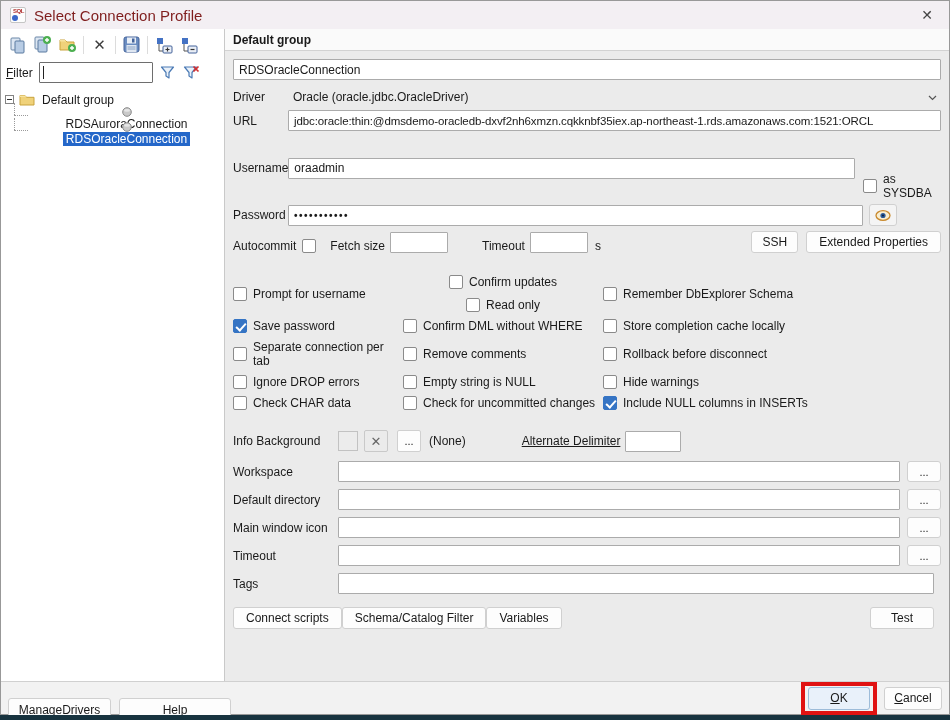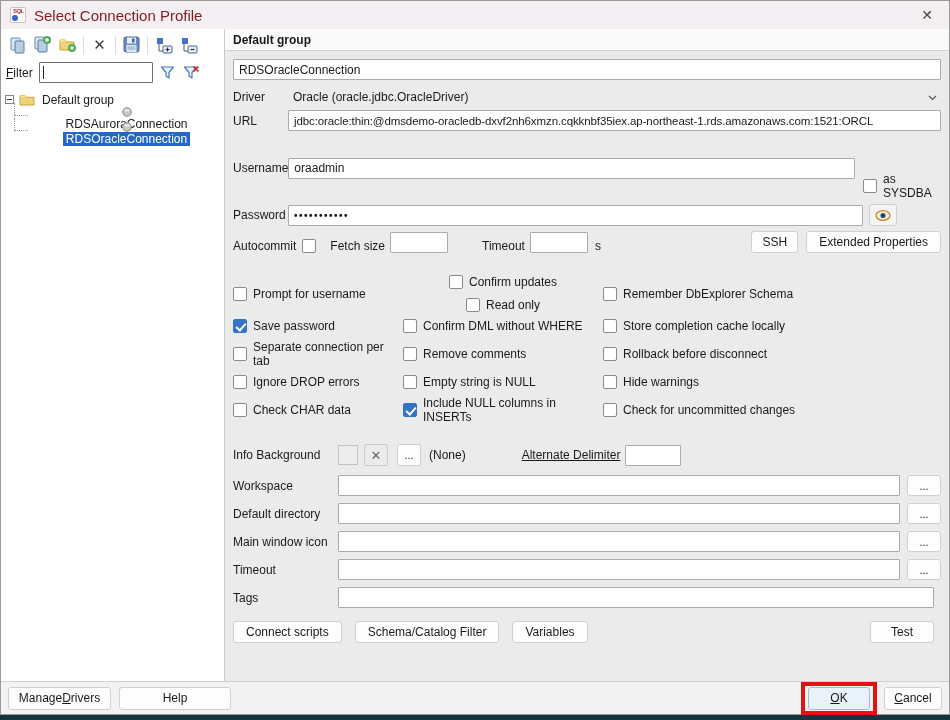--- a/index.html
+++ b/index.html
@@ -153,28 +153,28 @@
   .swatch { width: 20px; height: 20px; background: #ececec; border: 1px solid #c2c2c2; }
   .mini-btn { width: 24px; height: 22px; padding: 0; background: #ebebeb; border: 1px solid #c9c9c9; border-radius: 2px; }
   .mini-btn.white { background: #fdfdfd; border-color: #d0d0d0; }
   .underline { text-decoration: underline; }
   .alt-delim-field { width: 56px; margin-left: 5px; }
 
   .path-row { margin-bottom: 7px; }
   .browse-btn { width: 34px; height: 21px; padding: 0; margin-left: 7px; font-size: 11px; }
   .tags-row { margin-bottom: 11px; }
 
-  .action-row { margin-top: 2px; display: flex; align-items: center; gap: 13px; }
+  .action-row { margin-top: 2px; display: flex; align-items: center; }
   .test-btn { margin-left: auto; width: 64px; }
 
   
   .footer {
     flex: 0 0 27px; height: 27px;
     background: #f2f2f2; border-top: 1px solid #d0d0d0;
-    display: flex; align-items: center; padding: 16px 7px;
+    display: flex; padding: 16px 7px;
   }
   .footer .btn { height: 23px; }
   .md-btn { width: 103px; }
   .help-btn { width: 112px; margin-left: 8px; }
   .footer-right { margin-left: auto; display: flex; align-items: center; }
   .ok-annotation {
     border: 4px solid #e01212; padding: 1px 3px; margin-right: 7px;
     display: flex; align-items: center;
   }
   .ok-btn { width: 62px; background: #e9f1fa; border-color: #9dbcd9; }
@@ -437,26 +437,26 @@
           <span class="cb">
             <span class="cb-box"></span>
             <span>Hide warnings</span>
           </span>
 
           <span class="cb">
             <span class="cb-box"></span>
             <span>Check CHAR data</span>
           </span>
           <span class="cb">
+            <span class="cb-box"></span>
+            <span>Check for uncommitted changes</span>
+          </span>
+          <span class="cb">
             <span class="cb-box checked"></span>
             <span>Include NULL columns in INSERTs</span>
-          </span>
-          <span class="cb">
-            <span class="cb-box"></span>
-            <span>Check for uncommitted changes</span>
           </span>
         </div>
 
         <div class="row info-row">
           <span class="ilbl">Info Background</span>
           <span class="swatch"></span>
           <span class="btn mini-btn" style="margin-left:6px">
             <span class="x-glyph" style="font-size:13px;color:#666">✕</span>
           </span>
           <span class="btn mini-btn white" style="margin-left:9px;font-size:11px">...</span>

